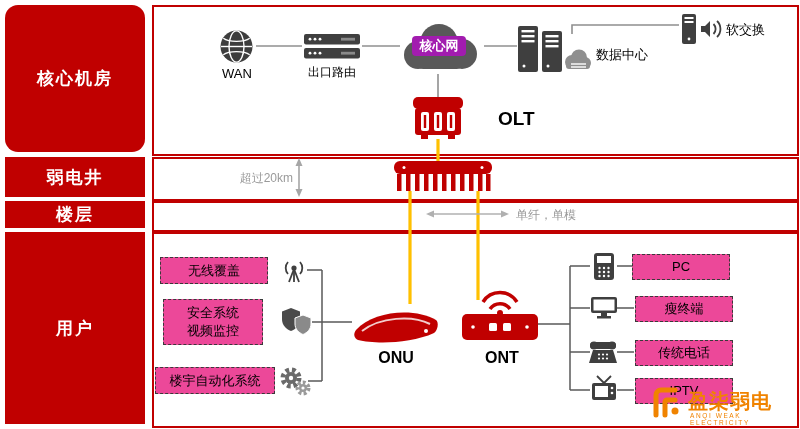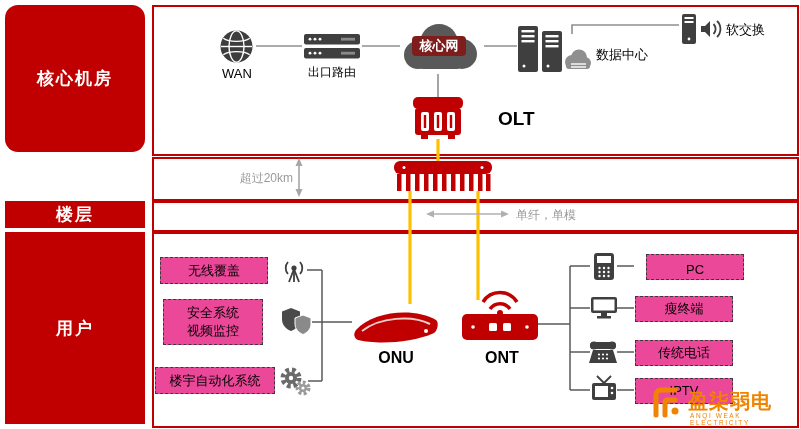--- a/index.html
+++ b/index.html
@@ -7,34 +7,37 @@
   .stage { position:relative; width:800px; height:429px; background:#fff; overflow:hidden; }
   .redblock { position:absolute; background:#C00000; color:#fff; display:flex; align-items:center; justify-content:center;
               font-weight:bold; font-size:17px; letter-spacing:2px; }
   .frame { position:absolute; border:2px solid #C00000; background:#fff; }
   .lbl { position:absolute; color:#000; font-size:13px; white-space:nowrap; }
   .lbl.center { text-align:center; }
   .gray { color:#9a9a9a; font-size:12px; }
   .bold { font-weight:bold; }
   .dashedbox { position:absolute; border:1.5px dashed #3a3a3a; background:#ec4899; display:flex; flex-direction:column;
                align-items:center; justify-content:center; font-size:13px; line-height:1.35; text-align:center; z-index:6; }
-  .pill { position:absolute; background:#7f1d1d; color:#fff; font-size:13px; font-weight:bold; border-radius:4px;
+  .pill { position:absolute; background:#a21caf; color:#fff; font-size:13px; font-weight:bold; border-radius:4px;
           display:flex; align-items:center; justify-content:center; z-index:7; }
   .icon { position:absolute; z-index:6; }
   svg.overlay { position:absolute; left:0; top:0; z-index:5; pointer-events:none; }
   .logo-name { position:absolute; color:#F08300; font-weight:bold; font-size:20px; letter-spacing:1px; }
   .logo-sub { position:absolute; color:#F08300; font-size:6.5px; letter-spacing:1.6px; }
 </style>
 </head>
 <body>
 
 <div class="stage">
 
   <div class="redblock" style="left:5px;top:5px;width:140px;height:147px;border-radius:13px;">
     <span>核心机房</span>
+  </div>
+  <div class="redblock" style="left:5px;top:157px;width:140px;height:40px;">
+    <span>弱电井</span>
   </div>
   <div class="redblock" style="left:5px;top:201px;width:140px;height:27px;">
     <span>楼层</span>
   </div>
   <div class="redblock" style="left:5px;top:232px;width:140px;height:192px;">
     <span>用户</span>
   </div>
 
   <div class="frame" style="left:152px;top:5px;width:643px;height:147px;"></div>
   <div class="frame" style="left:152px;top:157px;width:643px;height:40px;"></div>
@@ -279,21 +282,21 @@
         <circle cx="12" cy="16" r="1.2"></circle>
         <circle cx="16.5" cy="16" r="1.2"></circle>
       <circle cx="7.5" cy="20" r="1.2"></circle>
         <circle cx="12" cy="20" r="1.2"></circle>
         <circle cx="16.5" cy="20" r="1.2"></circle>
       <circle cx="7.5" cy="24" r="1.2"></circle>
         <circle cx="12" cy="24" r="1.2"></circle>
         <circle cx="16.5" cy="24" r="1.2"></circle>
     </g>
   </svg>
-  <div class="dashedbox" style="left:646px;top:254px;width:96px;height:24px;justify-content:flex-end;">
+  <div class="dashedbox" style="left:632px;top:254px;width:96px;height:24px;">
     <span>PC</span>
   </div>
 
   <svg class="icon" style="left:590px;top:296px;" width="28" height="24">
     <rect x="1" y="1" width="26" height="16" rx="2" fill="#3F3F3F"></rect>
     <rect x="3.5" y="3.5" width="21" height="11" fill="#fff"></rect>
     <rect x="11" y="17" width="6" height="3" fill="#3F3F3F"></rect>
     <rect x="7" y="20" width="14" height="2.5" fill="#3F3F3F"></rect>
   </svg>
   <div class="dashedbox" style="left:635px;top:296px;width:96px;height:24px;">

